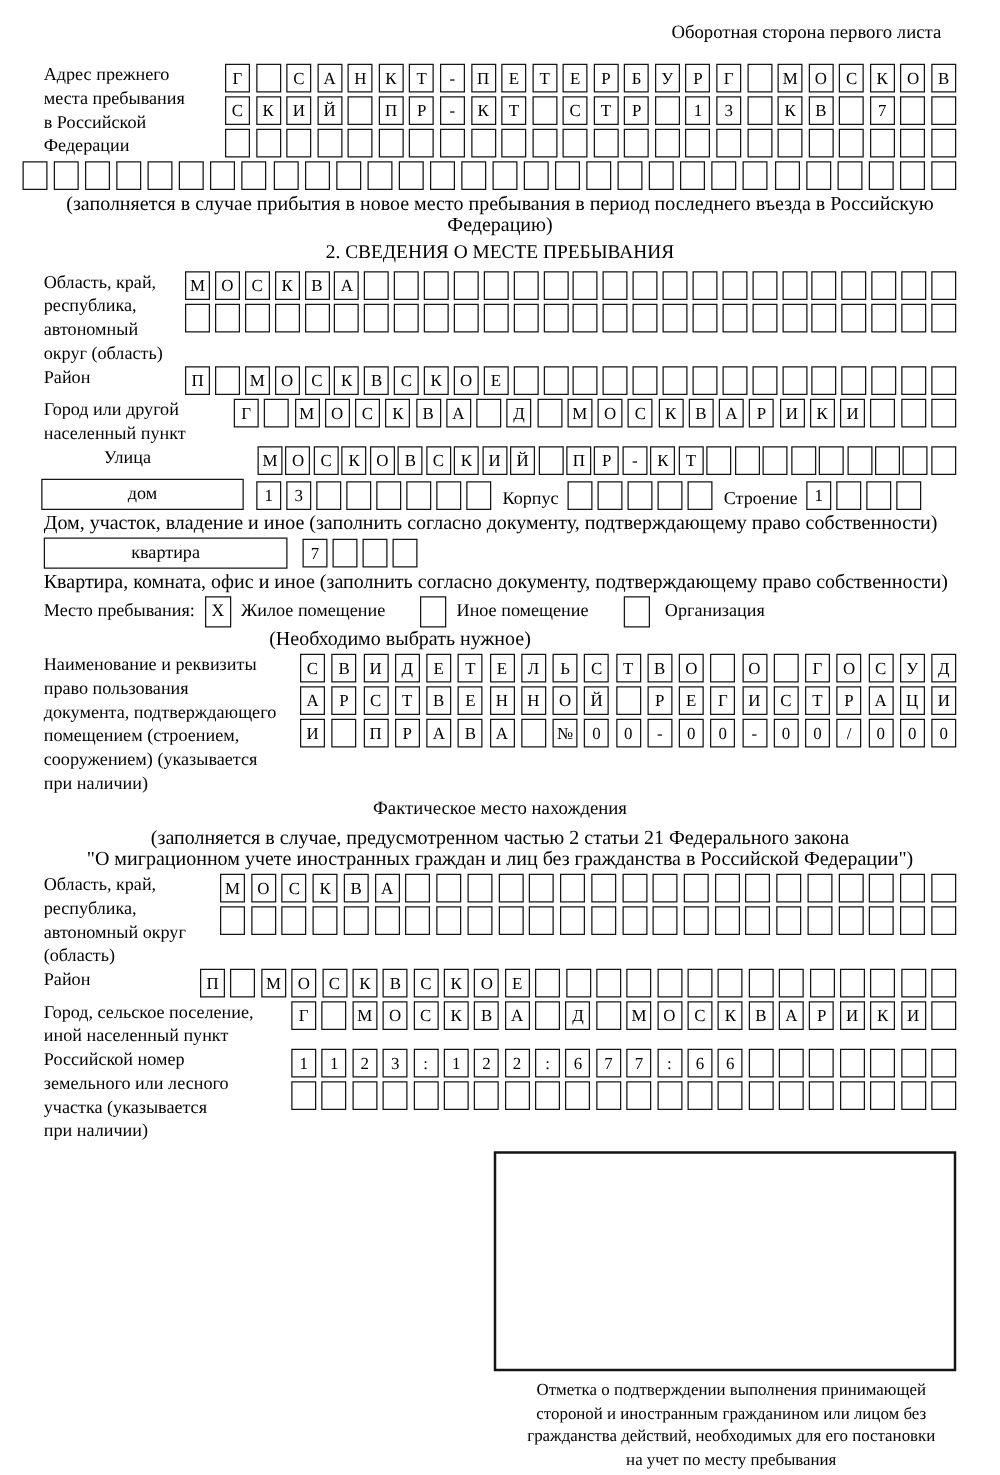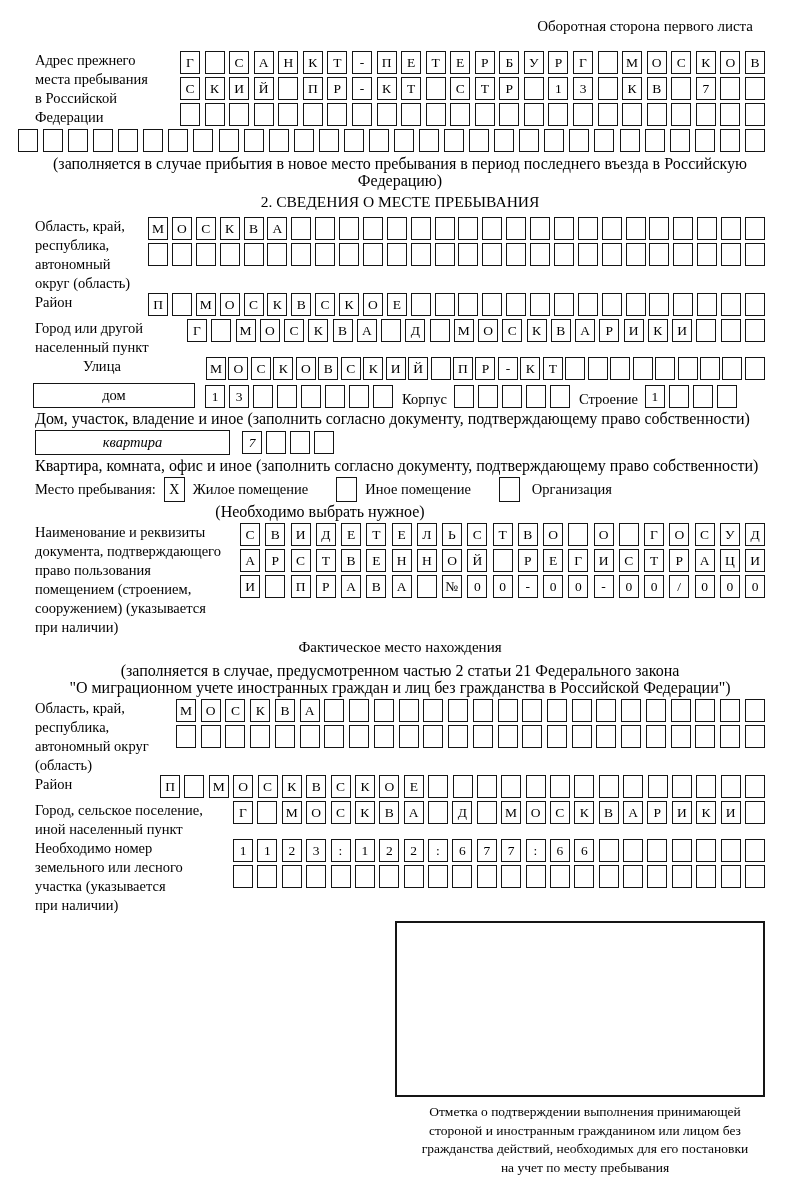--- a/index.html
+++ b/index.html
@@ -363,21 +363,21 @@
     <div style="margin-left:9px;margin-right:7px;">Строение</div>
     <div class="cells-fixed">
         <div class="cell">1</div>
         <div class="cell"></div>
         <div class="cell"></div>
         <div class="cell"></div>
       </div>
   </div>
   <div class="note" style="text-align:left;">Дом, участок, владение и иное (заполнить согласно документу, подтверждающему право собственности)</div>
 
-  <div class="frow" style="align-items:center;margin-bottom:2px;font-style:italic;">
+  <div class="frow" style="align-items:center;margin-bottom:2px;">
     <div class="wbox" style="width:195px;">квартира</div>
     <div class="cells-fixed" style="margin-left:12px;">
         <div class="cell">7</div>
         <div class="cell"></div>
         <div class="cell"></div>
         <div class="cell"></div>
       </div>
   </div>
   <div class="note" style="text-align:left;">Квартира, комната, офис и иное (заполнить согласно документу, подтверждающему право собственности)</div>
 
@@ -388,22 +388,22 @@
     <span class="chk" style="margin-left:28px;"></span>
     <span style="margin-left:8px;">Иное помещение</span>
     <span class="chk" style="margin-left:28px;"></span>
     <span style="margin-left:12px;">Организация</span>
   </div>
   <div class="note" style="margin-right:160px;">(Необходимо выбрать нужное)</div>
 
   <div class="frow">
     <div class="flabel" style="width:205px;">
         <div>Наименование и реквизиты</div>
+        <div>право пользования</div>
         <div>документа, подтверждающего</div>
-        <div>право пользования</div>
         <div>помещением (строением,</div>
         <div>сооружением) (указывается</div>
         <div>при наличии)</div>
       </div>
     <div class="rcol">
       <div class="cellrow">
           <div class="cell">С</div>
           <div class="cell">В</div>
           <div class="cell">И</div>
           <div class="cell">Д</div>
@@ -604,21 +604,21 @@
           <div class="cell">И</div>
           <div class="cell">К</div>
           <div class="cell">И</div>
           <div class="cell"></div>
         </div>
       </div>
   </div>
 
   <div class="frow">
     <div class="flabel" style="width:198px;">
-        <div>Необходимо номер</div>
+        <div>Российской номер</div>
         <div>земельного или лесного</div>
         <div>участка (указывается</div>
         <div>при наличии)</div>
       </div>
     <div class="rcol">
       <div class="cellrow">
           <div class="cell">1</div>
           <div class="cell">1</div>
           <div class="cell">2</div>
           <div class="cell">3</div>

